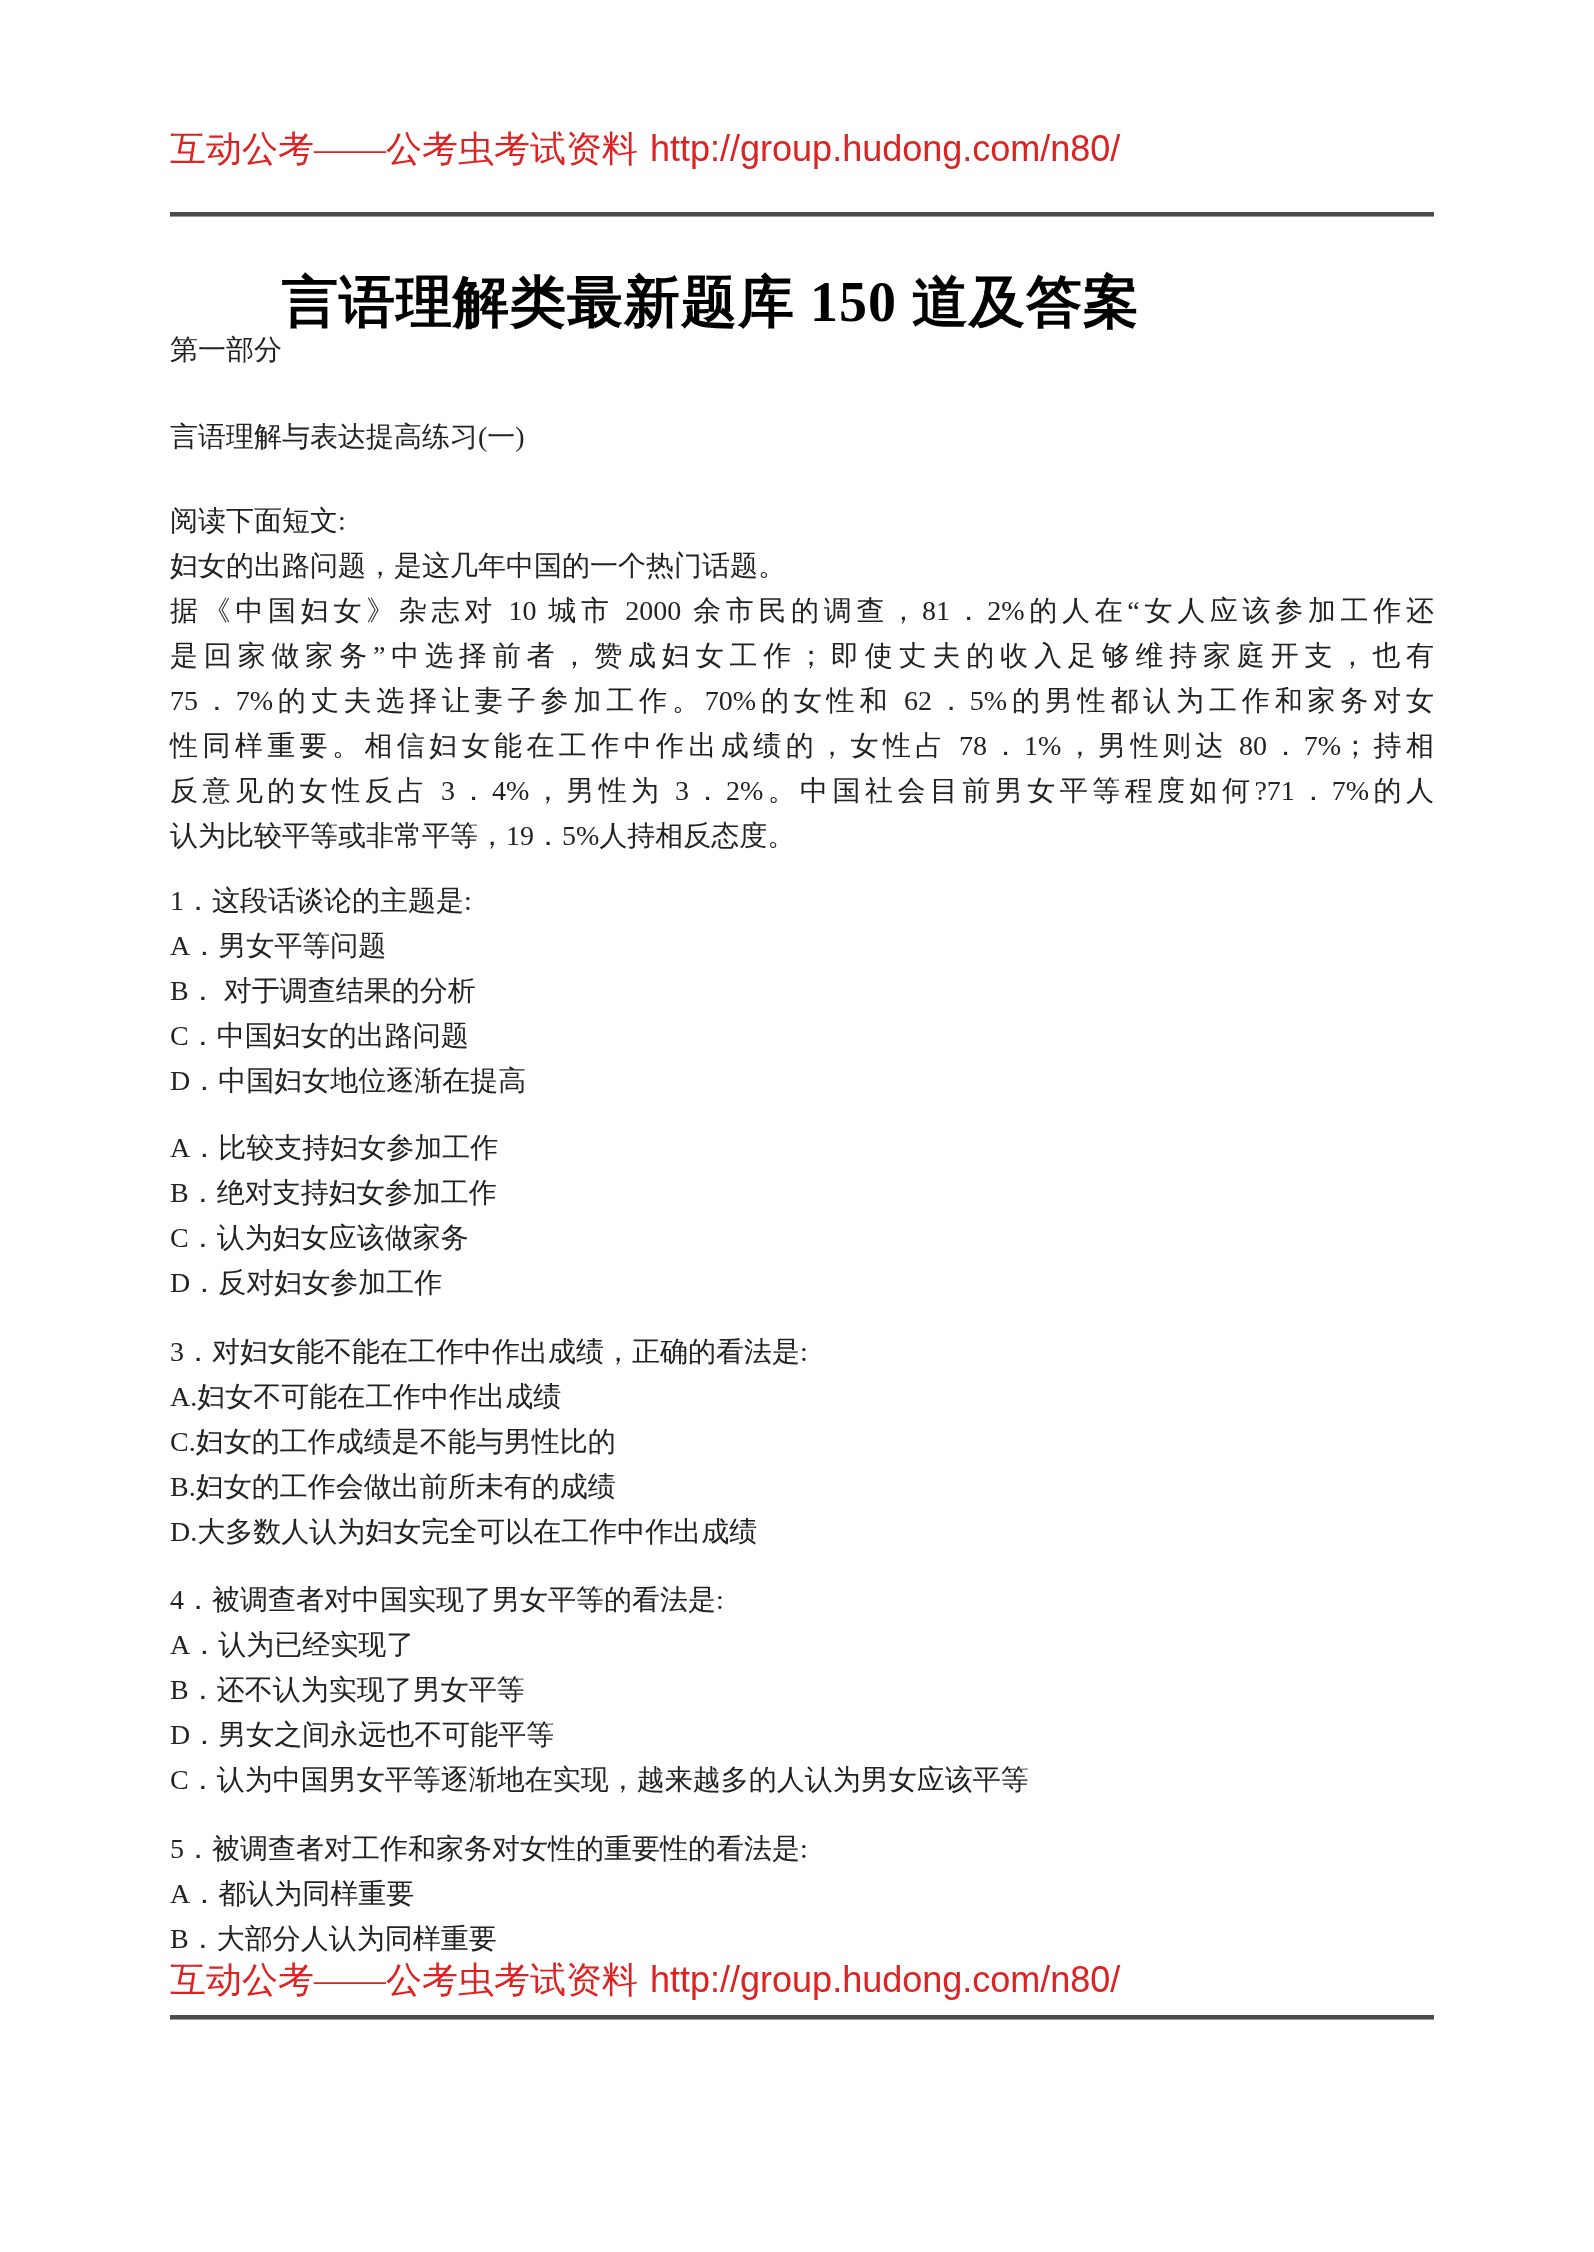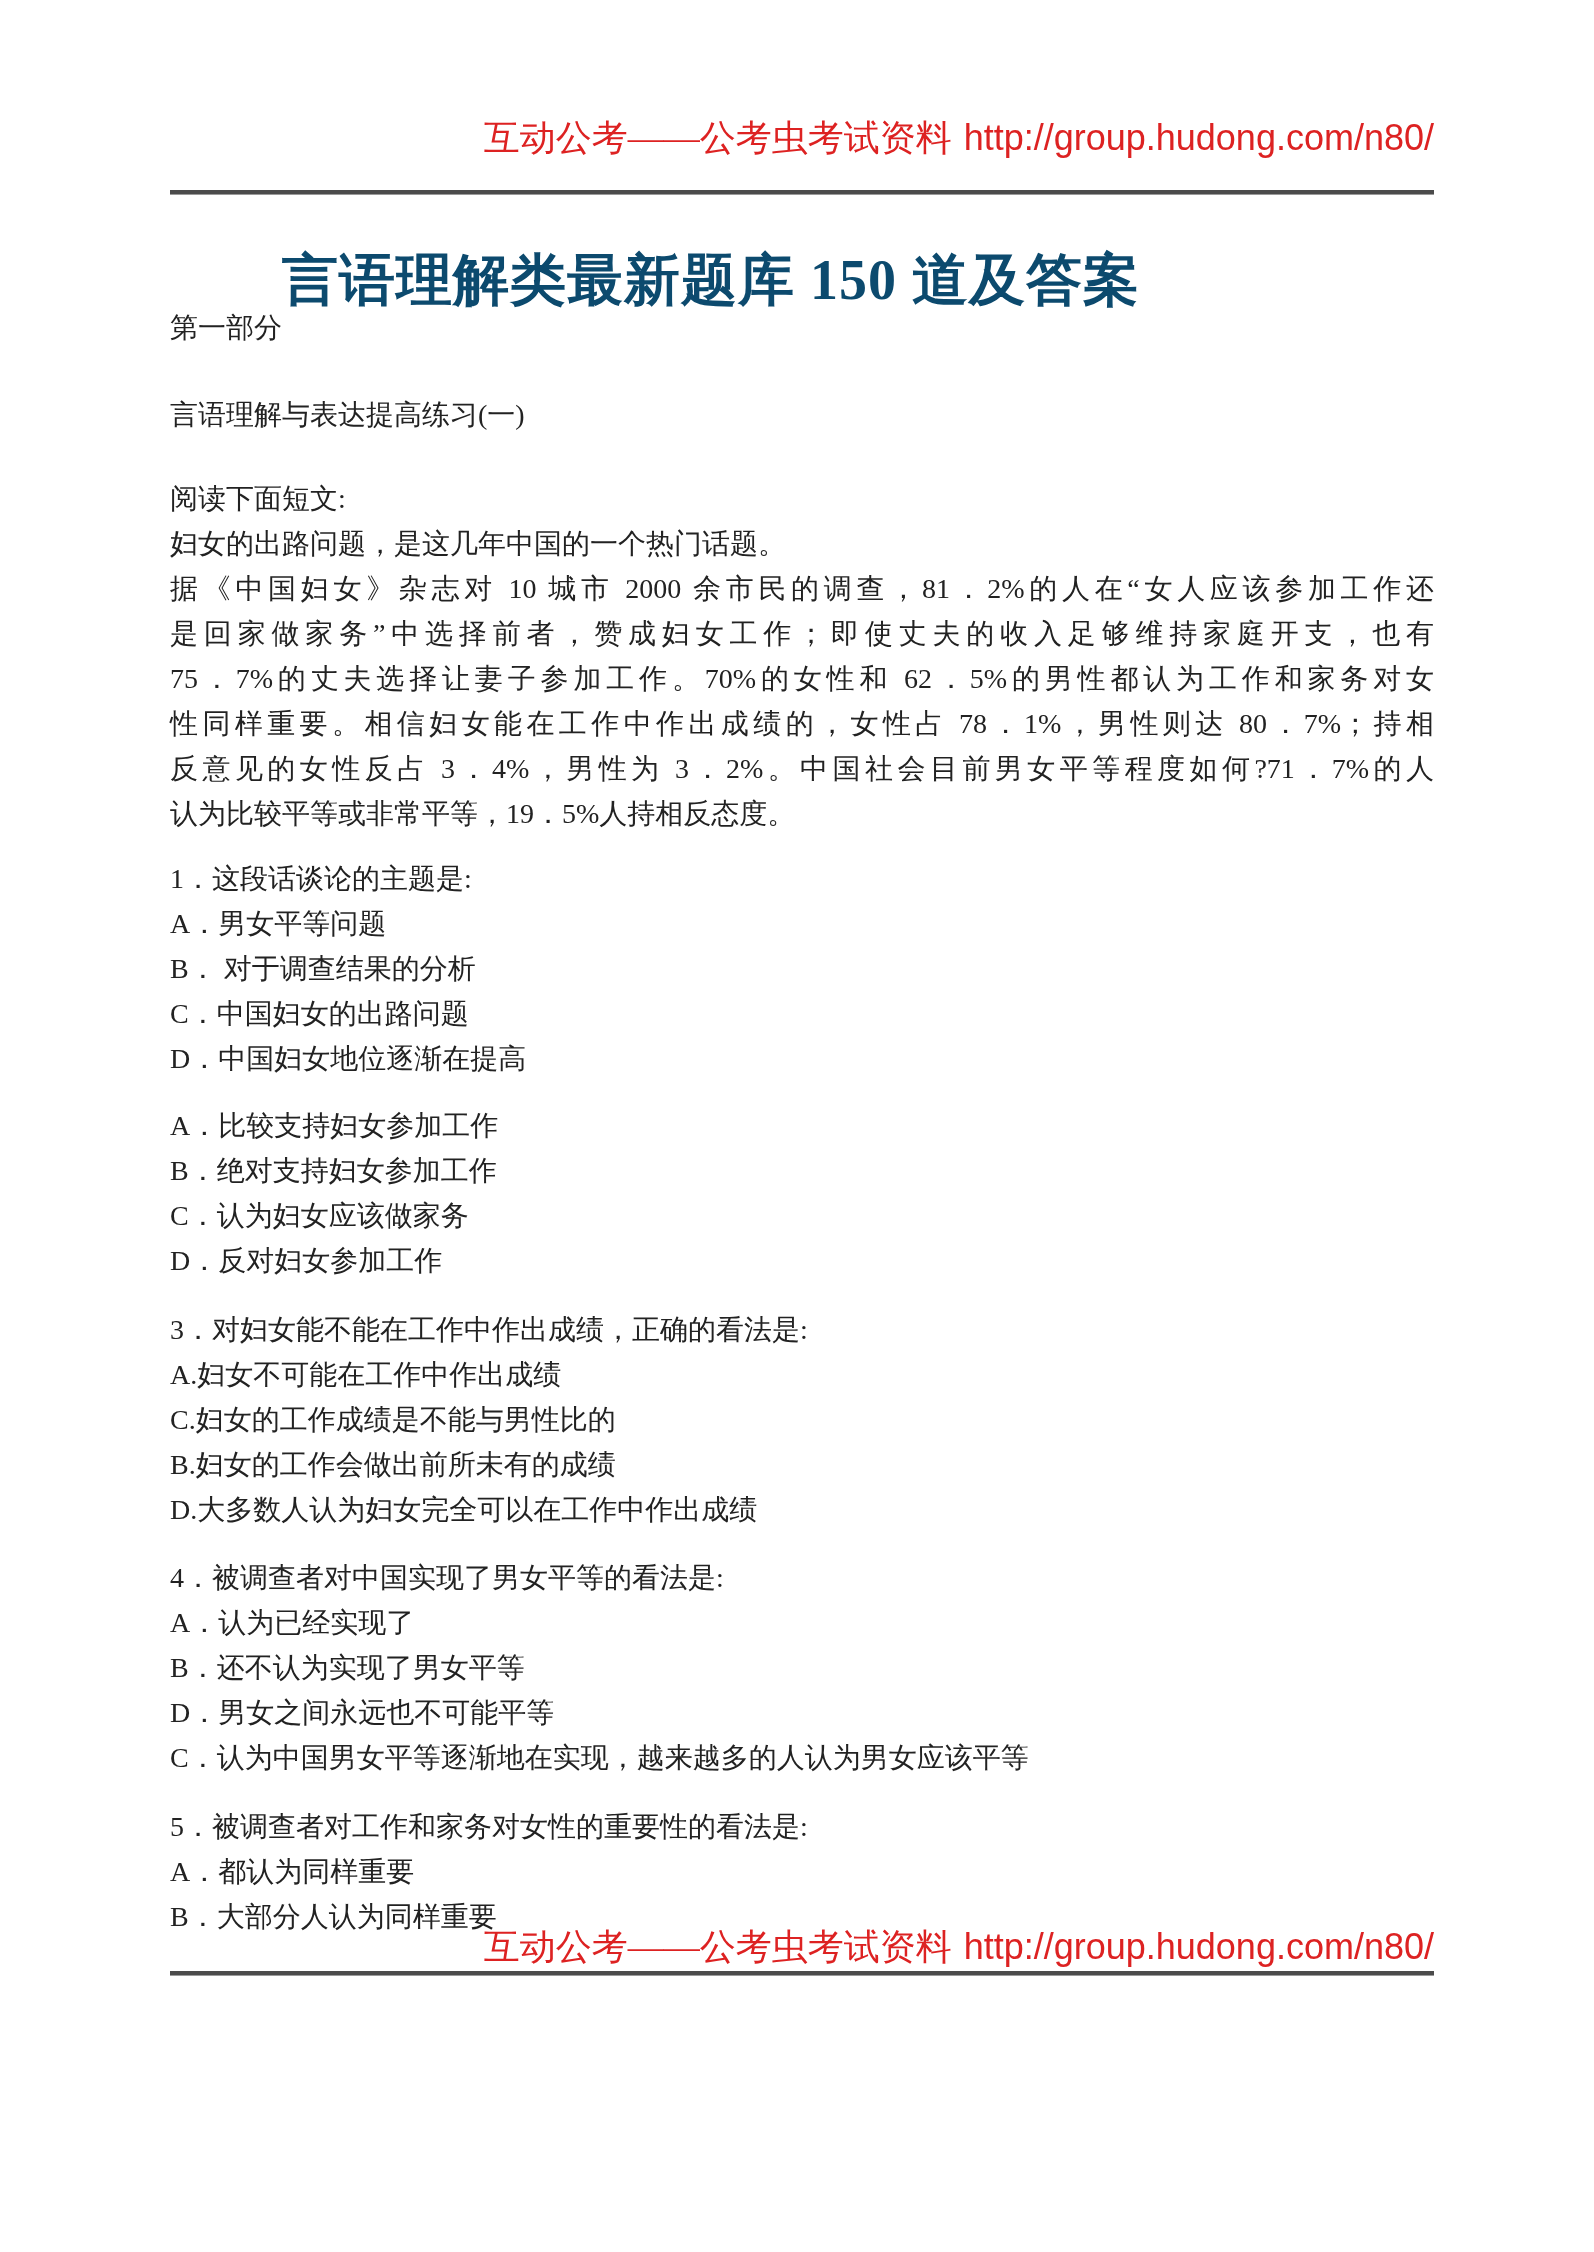--- a/index.html
+++ b/index.html
@@ -12,43 +12,43 @@
   }
   .page {
     box-sizing: border-box;
     width: 1594px;
     height: 2252px;
     padding: 118px 160px 0 170px;
     overflow: hidden;
     background: #ffffff;
   }
   .band {
-    text-align: right;
+    text-align: left;
     font-size: 36px;
-    line-height: 40px;
+    line-height: 61px;
     color: var(--accent, #dd2222);
     white-space: nowrap;
   }
   .band .url {
     font-family: "Liberation Sans", "DejaVu Sans", sans-serif;
     margin-left: 12px;
   }
   .rule {
     height: 4px;
     background: var(--rule, #4b4b4b);
     border-bottom: 1px solid #9a9a9a;
   }
   .top-rule { margin-top: 32px; }
   .bottom-rule { margin-top: 4px; }
   .doc-title {
     margin: 52px 0 0 112px;
     font-size: 56px;
     line-height: 66px;
     font-weight: bold;
-    color: #0c4a6e;
+    color: #000000;
     letter-spacing: 1px;
   }
   .part-label {
     font-size: 28px;
     line-height: 30px;
   }
   .section-label {
     margin-top: 57px;
     font-size: 28px;
     line-height: 30px;

